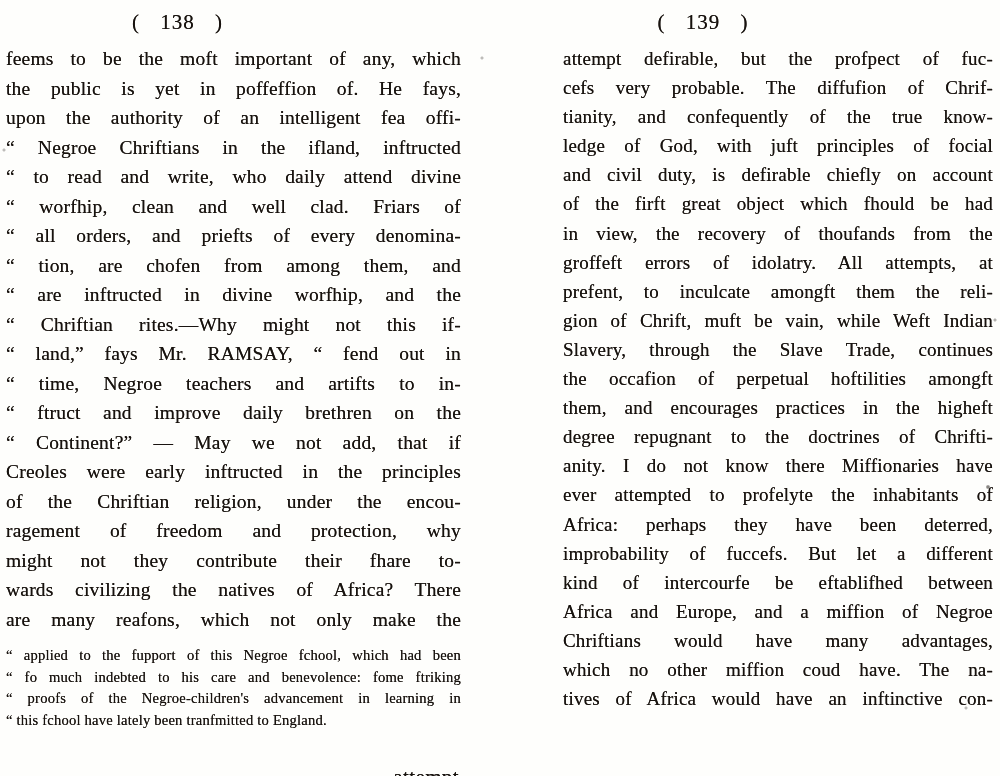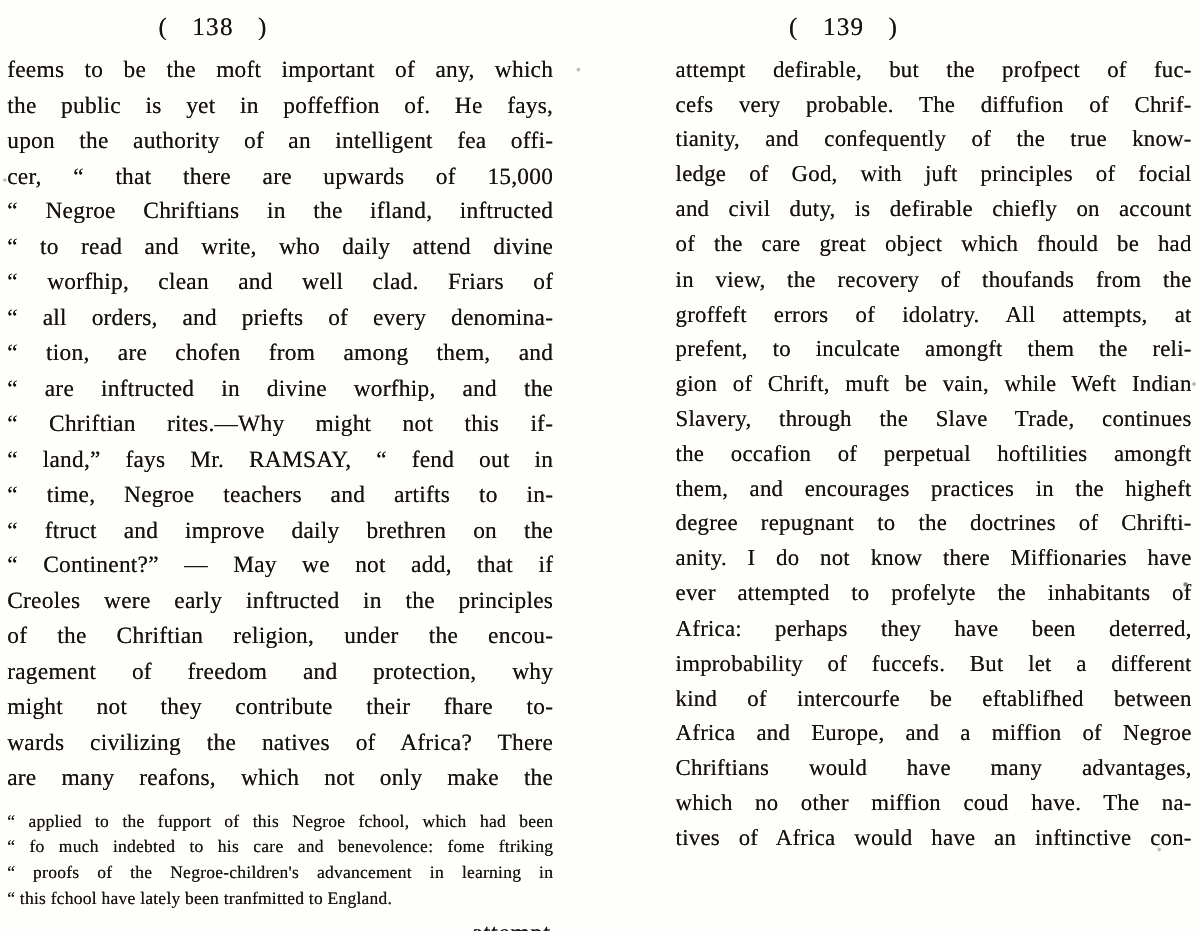--- a/index.html
+++ b/index.html
@@ -63,21 +63,20 @@
 <body>
 
 <div class="scan">
 
   <div class="page page-left">
     <div class="page-header">( 138 )</div>
     <div class="body">
         <div class="line">feems to be the moft important of any, which</div>
         <div class="line">the public is yet in poffeffion of. He fays,</div>
         <div class="line">upon the authority of an intelligent fea offi-</div>
-        <div class="line">cer, “ that there are upwards of 15,000</div>
         <div class="line">“ Negroe Chriftians in the ifland, inftructed</div>
         <div class="line">“ to read and write, who daily attend divine</div>
         <div class="line">“ worfhip, clean and well clad. Friars of</div>
         <div class="line">“ all orders, and priefts of every denomina-</div>
         <div class="line">“ tion, are chofen from among them, and</div>
         <div class="line">“ are inftructed in divine worfhip, and the</div>
         <div class="line">“ Chriftian rites.—Why might not this if-</div>
         <div class="line">“ land,” fays Mr. RAMSAY, “ fend out in</div>
         <div class="line">“ time, Negroe teachers and artifts to in-</div>
         <div class="line">“ ftruct and improve daily brethren on the</div>
@@ -99,21 +98,21 @@
   </div>
 
   <div class="page page-right">
     <div class="page-header">( 139 )</div>
     <div class="body">
         <div class="line">attempt defirable, but the profpect of fuc-</div>
         <div class="line">cefs very probable. The diffufion of Chrif-</div>
         <div class="line">tianity, and confequently of the true know-</div>
         <div class="line">ledge of God, with juft principles of focial</div>
         <div class="line">and civil duty, is defirable chiefly on account</div>
-        <div class="line">of the care great object which fhould be had</div>
+        <div class="line">of the firft great object which fhould be had</div>
         <div class="line">in view, the recovery of thoufands from the</div>
         <div class="line">groffeft errors of idolatry. All attempts, at</div>
         <div class="line">prefent, to inculcate amongft them the reli-</div>
         <div class="line">gion of Chrift, muft be vain, while Weft Indian</div>
         <div class="line">Slavery, through the Slave Trade, continues</div>
         <div class="line">the occafion of perpetual hoftilities amongft</div>
         <div class="line">them, and encourages practices in the higheft</div>
         <div class="line">degree repugnant to the doctrines of Chrifti-</div>
         <div class="line">anity. I do not know there Miffionaries have</div>
         <div class="line">ever attempted to profelyte the inhabitants of</div>

